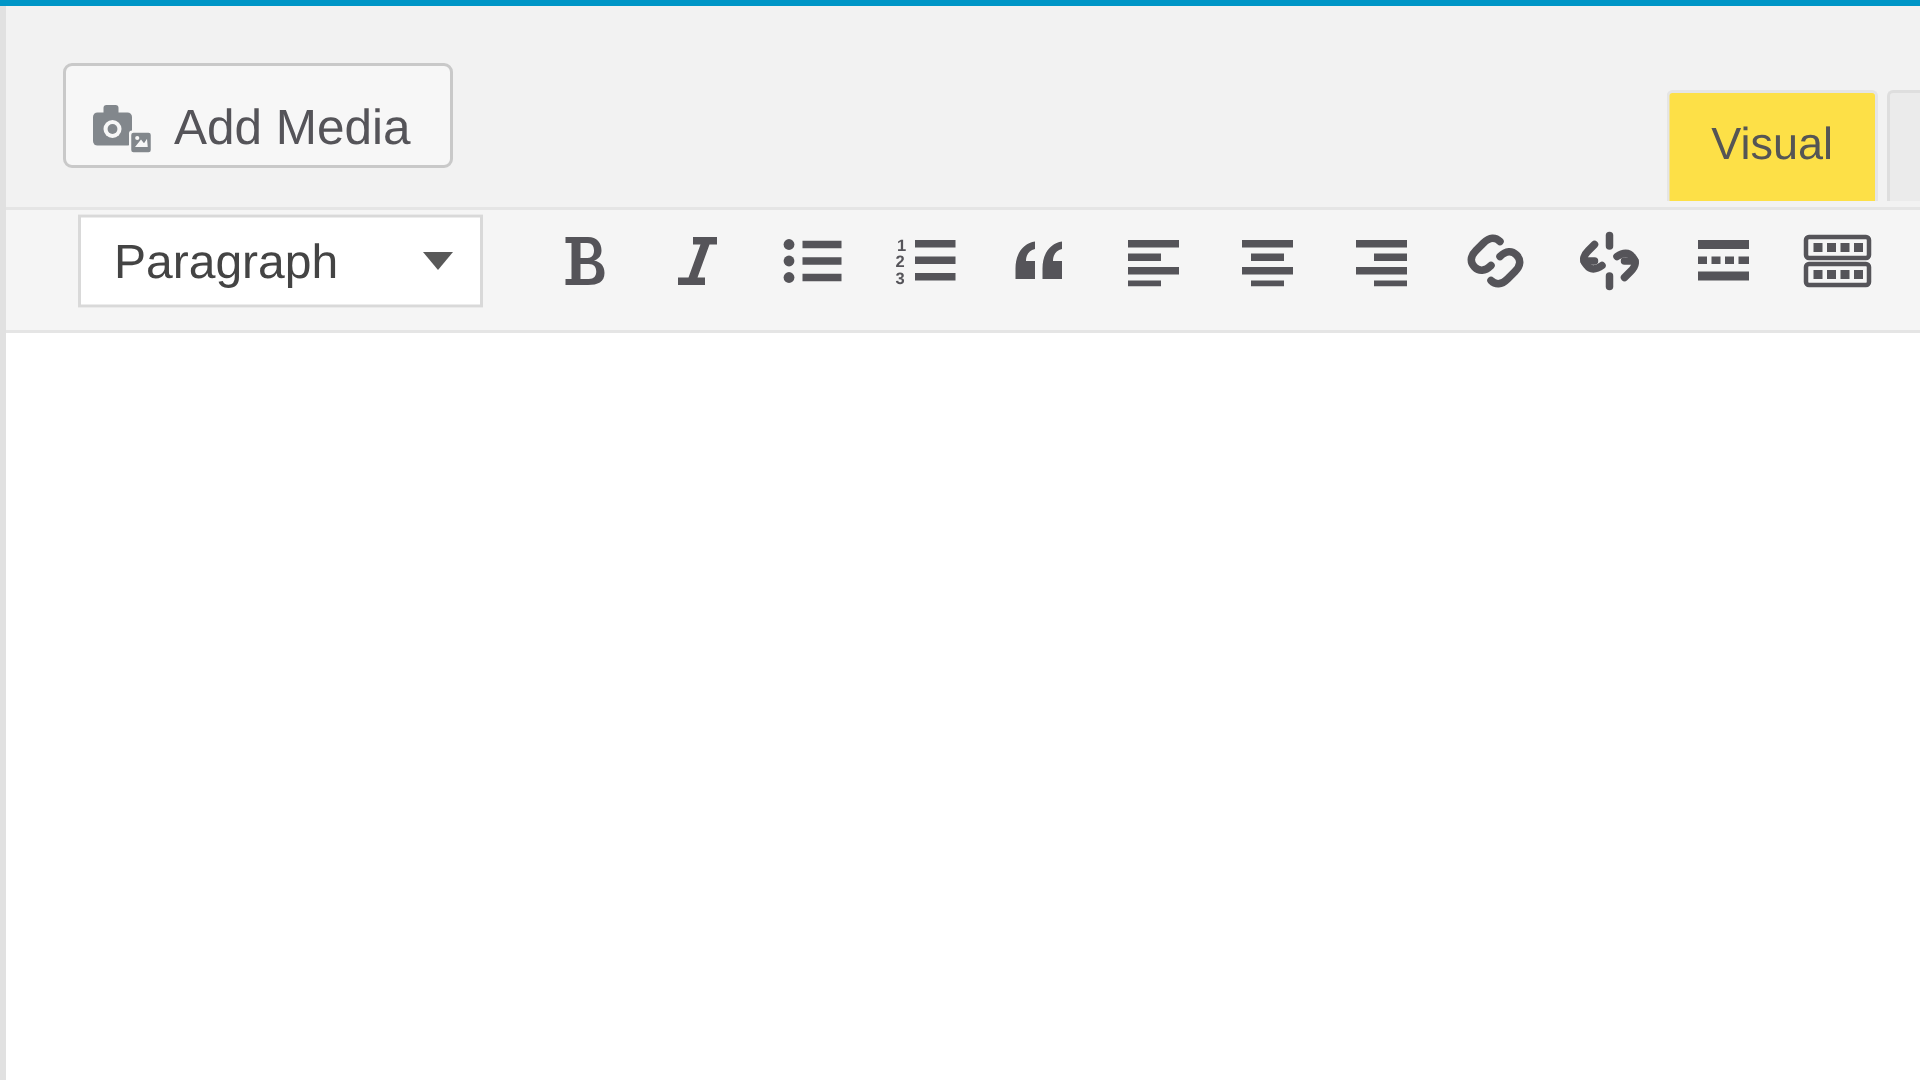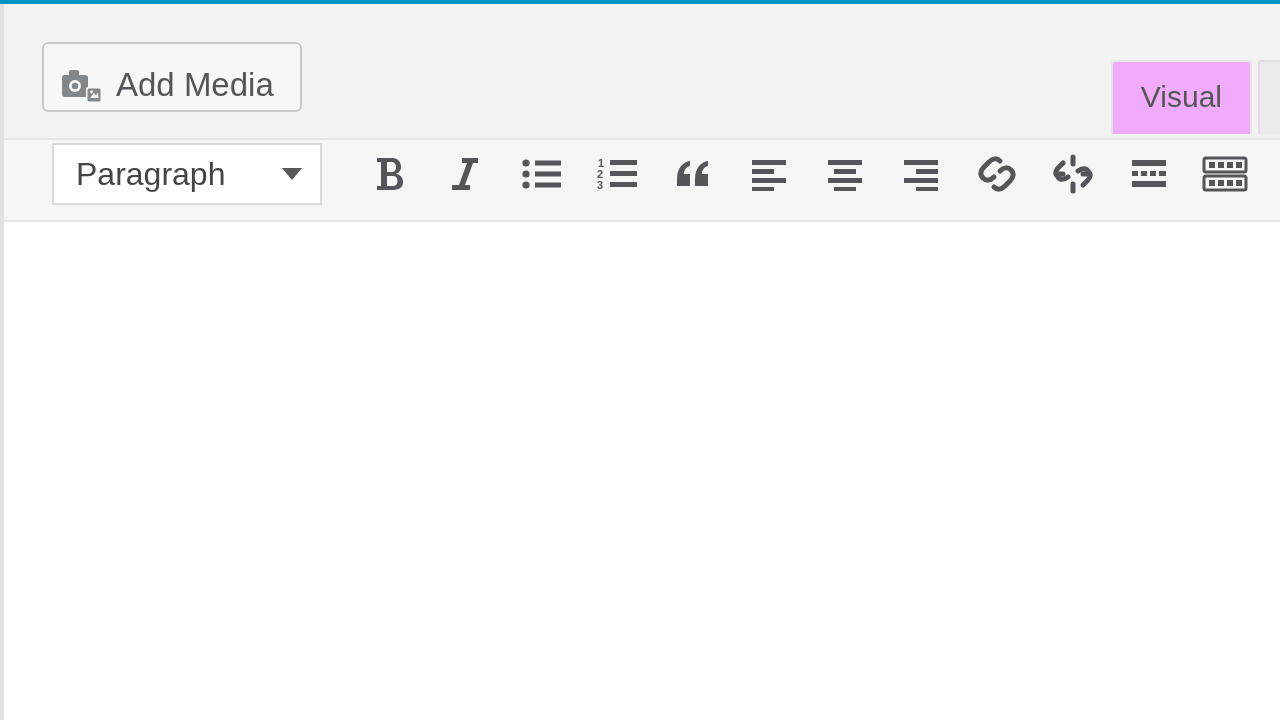--- a/index.html
+++ b/index.html
@@ -55,21 +55,21 @@
     border-top-right-radius: 4px;
     padding: 16px 28px 18px 28px;
     height: 74px;
     font-size: 30px;
     color: #555;
     cursor: pointer;
     display: flex;
     align-items: center;
   }
   .tab.active {
-    background: #f0abfc;
+    background: #fde047;
     border-color: #e5e5e5;
     color: #555;
   }
   .tab-sliver {
     width: 22px;
     height: 74px;
     border-top: 2px solid #dedede;
     border-left: 2px solid #dedede;
     border-top-left-radius: 4px;
     background: #ebebeb;

